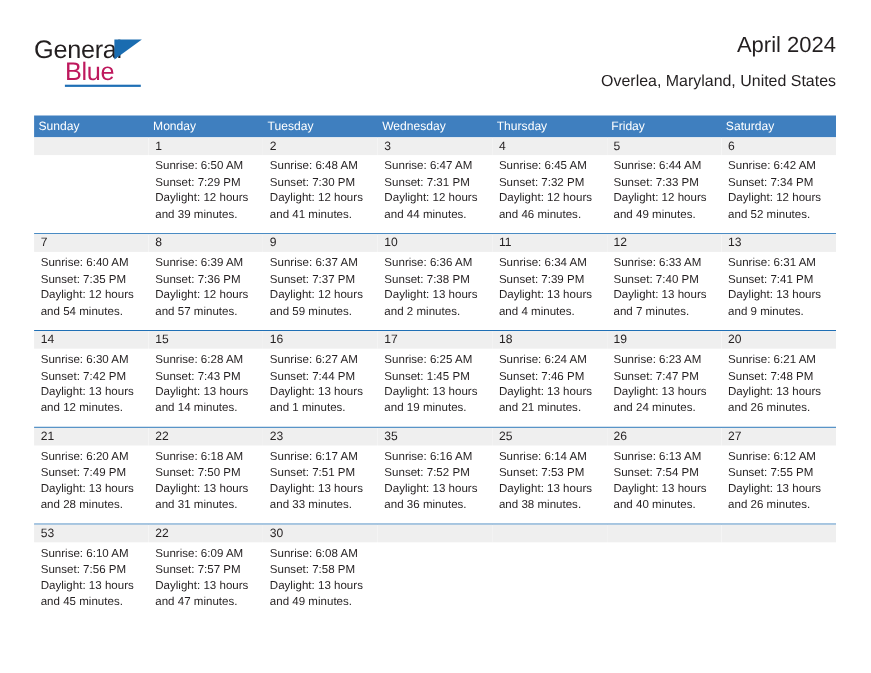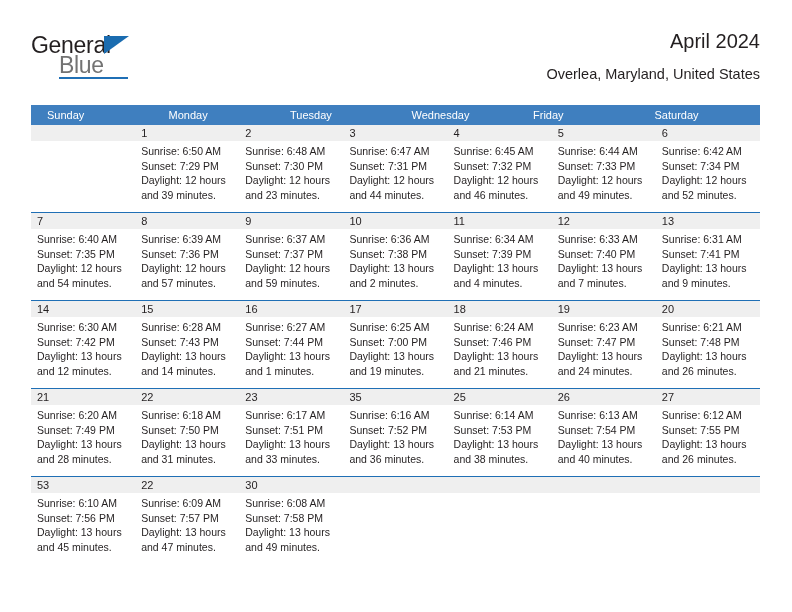--- a/index.html
+++ b/index.html
@@ -47,21 +47,21 @@
     color: #231f20;
     font-family: "Liberation Sans", sans-serif;
     line-height: 1;
   }
   .logo-blue {
     position: absolute;
     left: 28px;
     top: 20px;
     font-size: 23px;
     letter-spacing: -0.3px;
-    color: #737373;
+    color: #be185d;
     font-family: "Liberation Sans", sans-serif;
     line-height: 1;
   }
   .logo-triangle {
     position: absolute;
     left: 73px;
     top: 2px;
     width: 0;
     height: 0;
     border-left: 25px solid #1a6cb0;
@@ -107,21 +107,21 @@
   .weekday-row {
     display: flex;
     background: #3f7fbf;
     height: 20px;
   }
   .weekday {
     flex: 1 1 0;
     color: #ffffff;
     font-size: 11px;
     line-height: 20px;
-    padding-left: 16px;
+    padding-left: 4px;
     box-sizing: border-box;
     white-space: nowrap;
   }
 
   .week {
     position: relative;
     display: flex;
     border-top: 1.5px solid #1f6fb5;
     height: 87px;
     box-sizing: content-box;
@@ -178,20 +178,21 @@
     </div>
 
   </div>
 
   <div class="calendar">
     <div class="weekday-row">
       <div class="weekday">Sunday</div>
       <div class="weekday">Monday</div>
       <div class="weekday">Tuesday</div>
       <div class="weekday">Wednesday</div>
+      <div class="weekday">Thursday</div>
       <div class="weekday">Friday</div>
       <div class="weekday">Saturday</div>
     </div>
     <div id="weeks-container">
         <div class="week first">
           <div class="daycell empty">
             <div class="numband"></div>
             <div class="lines">
               <div></div>
               <div></div>
@@ -207,21 +208,21 @@
               <div>Daylight: 12 hours</div>
               <div>and 39 minutes.</div>
             </div>
           </div>
           <div class="daycell">
             <div class="numband">2</div>
             <div class="lines">
               <div>Sunrise: 6:48 AM</div>
               <div>Sunset: 7:30 PM</div>
               <div>Daylight: 12 hours</div>
-              <div>and 23 minutes.</div>
+              <div>and 41 minutes.</div>
             </div>
           </div>
           <div class="daycell">
             <div class="numband">3</div>
             <div class="lines">
               <div>Sunrise: 6:47 AM</div>
               <div>Sunset: 7:31 PM</div>
               <div>Daylight: 12 hours</div>
               <div>and 44 minutes.</div>
             </div>
@@ -344,21 +345,21 @@
               <div>Sunrise: 6:27 AM</div>
               <div>Sunset: 7:44 PM</div>
               <div>Daylight: 13 hours</div>
               <div>and 1 minutes.</div>
             </div>
           </div>
           <div class="daycell">
             <div class="numband">17</div>
             <div class="lines">
               <div>Sunrise: 6:25 AM</div>
-              <div>Sunset: 7:00 PM</div>
+              <div>Sunset: 1:45 PM</div>
               <div>Daylight: 13 hours</div>
               <div>and 19 minutes.</div>
             </div>
           </div>
           <div class="daycell">
             <div class="numband">18</div>
             <div class="lines">
               <div>Sunrise: 6:24 AM</div>
               <div>Sunset: 7:46 PM</div>
               <div>Daylight: 13 hours</div>

